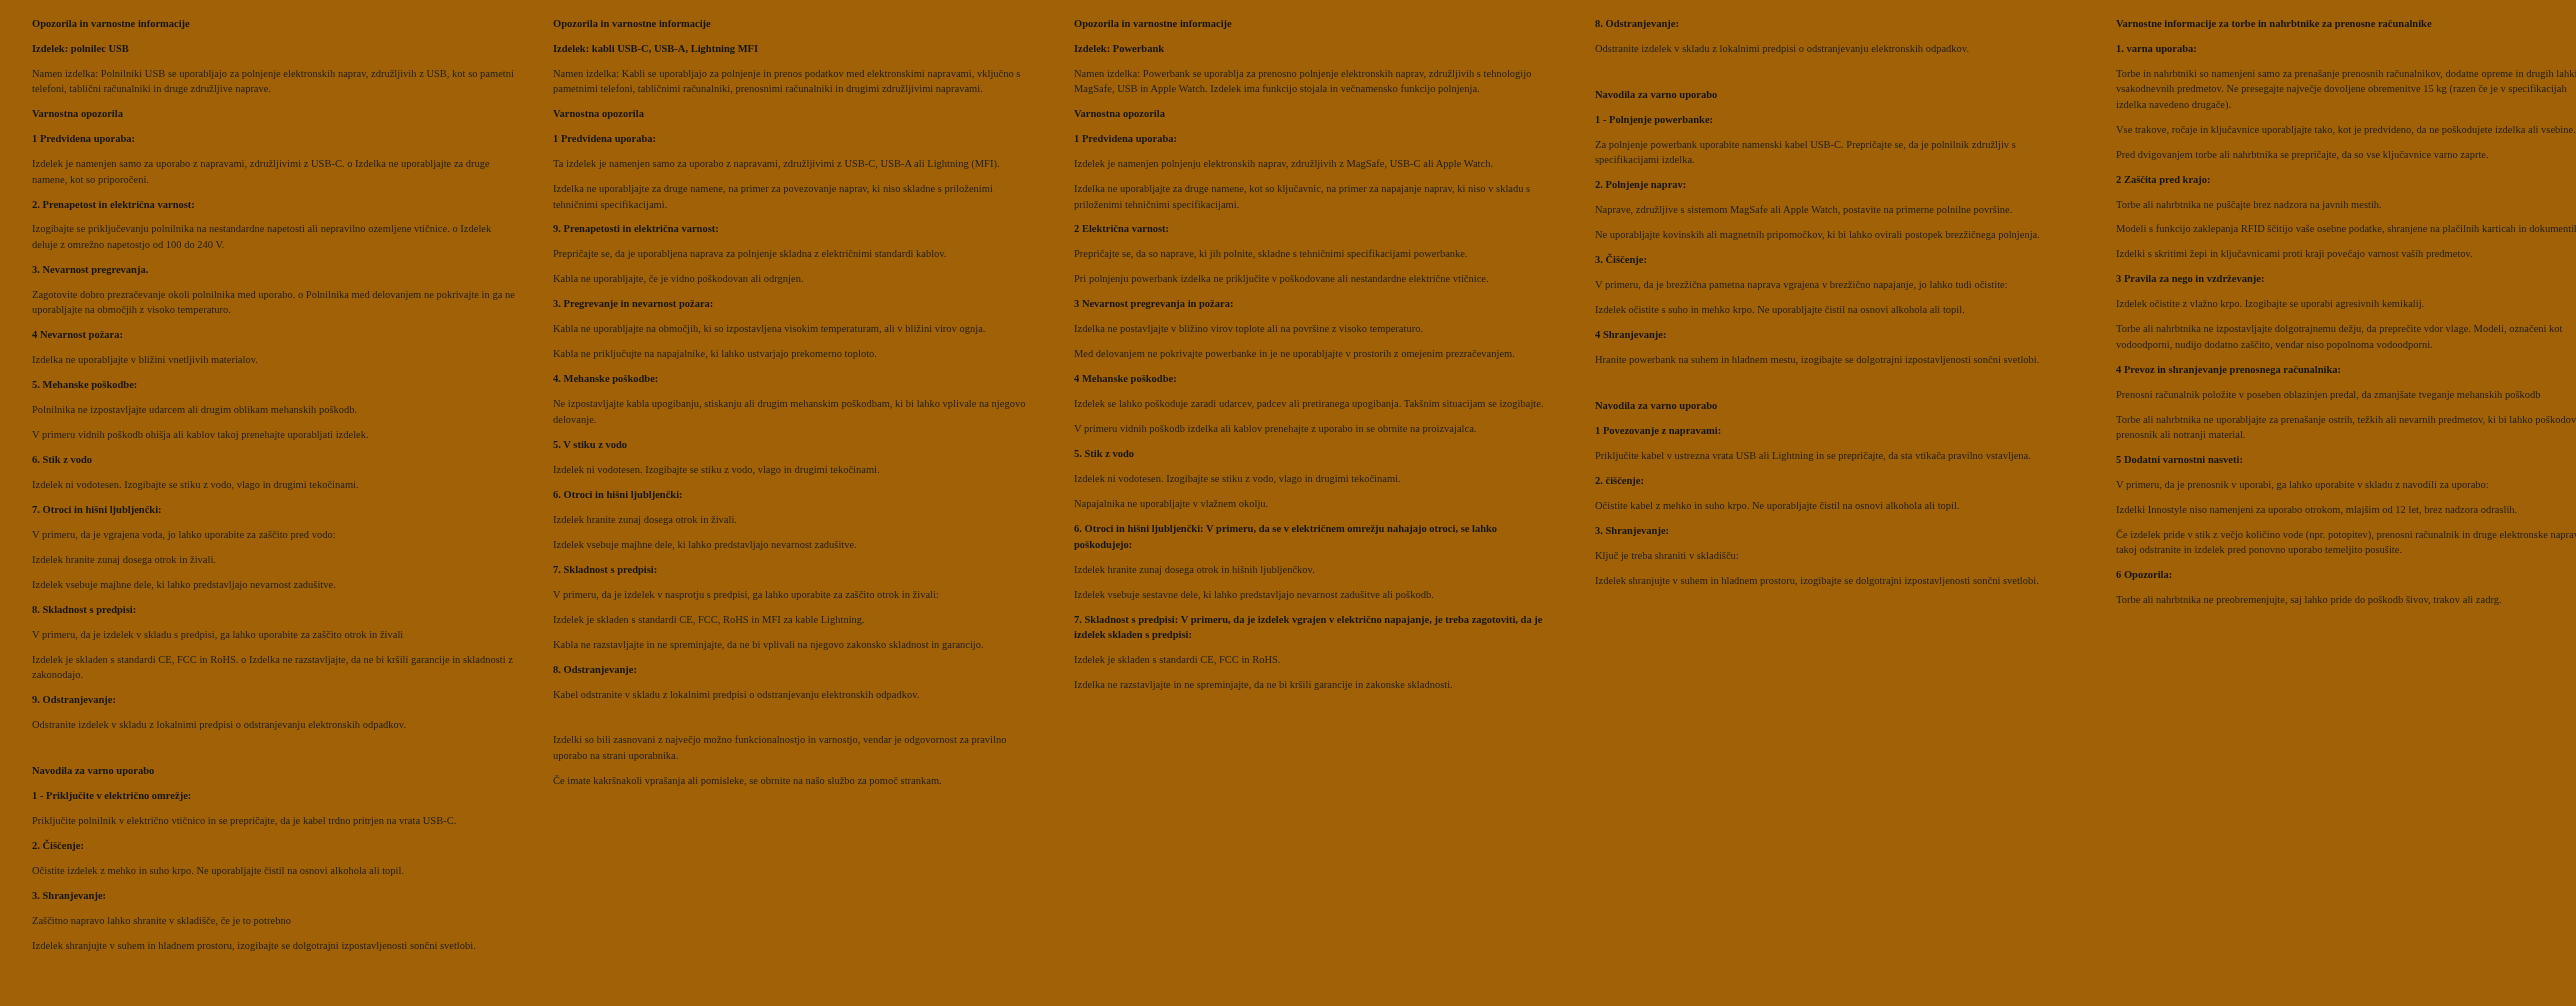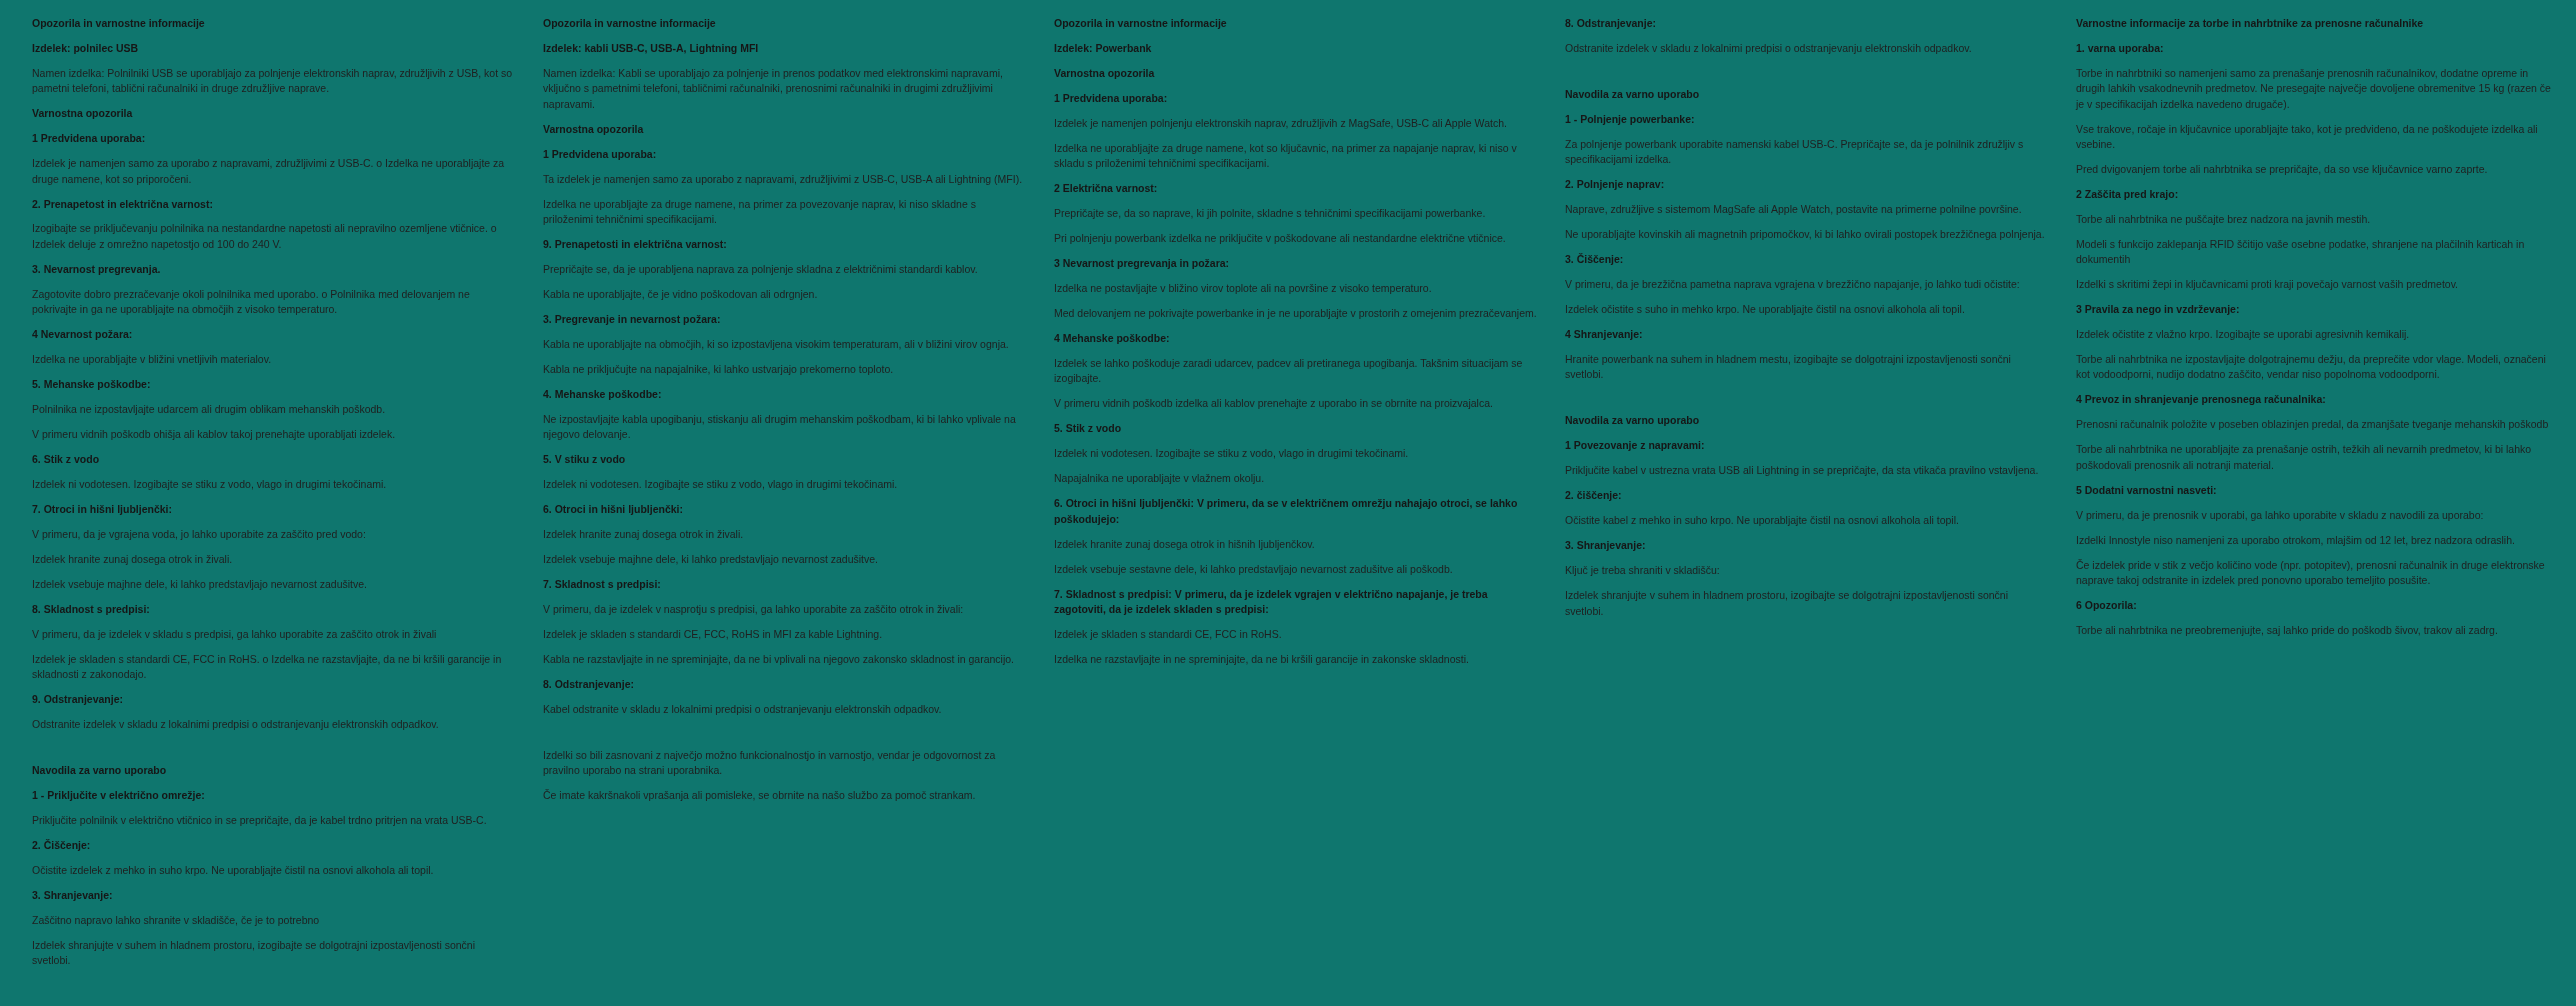--- a/index.html
+++ b/index.html
@@ -10,24 +10,24 @@
     height: 1006px;
     overflow: hidden;
   }
   .doc {
     box-sizing: border-box;
     width: 2576px;
     height: 1006px;
     padding: 16px 8px 0 32px;
     display: flex;
     flex-direction: row;
-    gap: 28px;
-    font-family: Liberation Sans, sans-serif;
+    gap: 38px;
+    font-family: Liberation Serif, serif;
     color: #1f1f1f;
-    background: #0f766e;
+    background: #a16207;
   }
   .col {
     width: 483px;
     flex: 0 0 483px;
   }
   .col p {
     margin: 0 0 9.7px 0;
     font-size: 10.5px;
     line-height: 15.3px;
     color: #1f1f1f;
@@ -108,20 +108,21 @@
       <p class="body">Kabla ne razstavljajte in ne spreminjajte, da ne bi vplivali na njegovo zakonsko skladnost in garancijo.</p>
       <p class="heading">8. Odstranjevanje:</p>
       <p class="body">Kabel odstranite v skladu z lokalnimi predpisi o odstranjevanju elektronskih odpadkov.</p>
       <div class="spacer"></div>
       <p class="body">Izdelki so bili zasnovani z največjo možno funkcionalnostjo in varnostjo, vendar je odgovornost za pravilno uporabo na strani uporabnika.</p>
       <p class="body">Če imate kakršnakoli vprašanja ali pomisleke, se obrnite na našo službo za pomoč strankam.</p>
     </div>
   <div class="col">
       <p class="heading">Opozorila in varnostne informacije</p>
       <p class="heading">Izdelek: Powerbank</p>
+      <p class="body">Namen izdelka: Powerbank se uporablja za prenosno polnjenje elektronskih naprav, združljivih s tehnologijo MagSafe, USB in Apple Watch. Izdelek ima funkcijo stojala in večnamensko funkcijo polnjenja.</p>
       <p class="heading">Varnostna opozorila</p>
       <p class="heading">1 Predvidena uporaba:</p>
       <p class="body">Izdelek je namenjen polnjenju elektronskih naprav, združljivih z MagSafe, USB-C ali Apple Watch.</p>
       <p class="body">Izdelka ne uporabljajte za druge namene, kot so ključavnic, na primer za napajanje naprav, ki niso v skladu s priloženimi tehničnimi specifikacijami.</p>
       <p class="heading">2 Električna varnost:</p>
       <p class="body">Prepričajte se, da so naprave, ki jih polnite, skladne s tehničnimi specifikacijami powerbanke.</p>
       <p class="body">Pri polnjenju powerbank izdelka ne priključite v poškodovane ali nestandardne električne vtičnice.</p>
       <p class="heading">3 Nevarnost pregrevanja in požara:</p>
       <p class="body">Izdelka ne postavljajte v bližino virov toplote ali na površine z visoko temperaturo.</p>
       <p class="body">Med delovanjem ne pokrivajte powerbanke in je ne uporabljajte v prostorih z omejenim prezračevanjem.</p>

